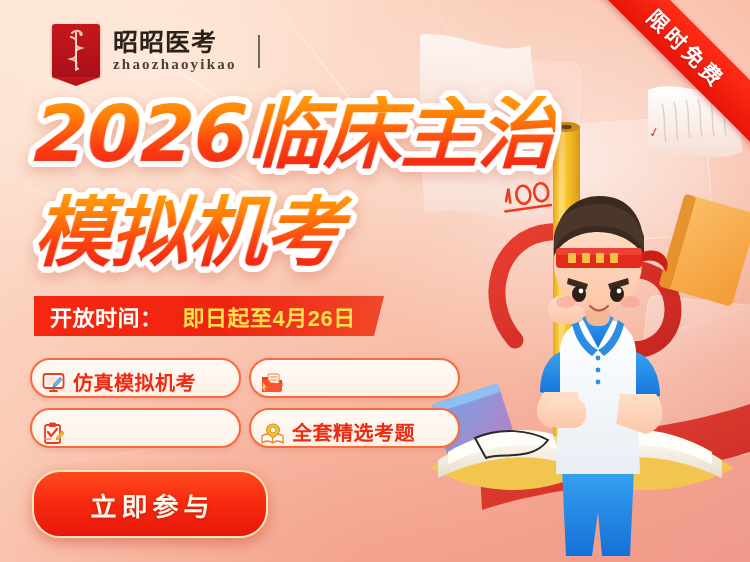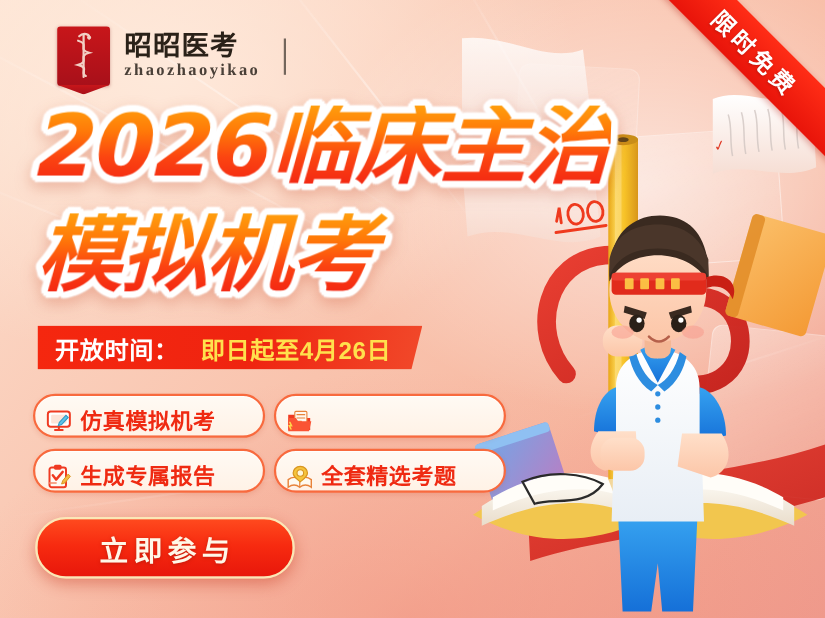--- a/index.html
+++ b/index.html
@@ -135,21 +135,21 @@
     box-shadow:0 2px 5px rgba(200,80,50,.18), inset 0 1px 0 rgba(255,255,255,.9);
   }
   .pill-icon { width:25px; height:25px; flex:0 0 25px; position:relative; }
   .pill-label {
     font-size:20px; font-weight:700; color:#ef2a12; letter-spacing:.5px; white-space:nowrap;
   }
 
   
   .cta {
     position:absolute; left:32px; top:470px; z-index:22;
-    width:236px; height:56px;
+    width:236px; height:68px;
     border-radius:28px;
     background:linear-gradient(180deg,#ff4a1e 0%,#f72b10 45%,#e8170b 100%);
     border:2.5px solid #fbe7b6;
     display:flex; align-items:center; justify-content:center;
     box-shadow:0 5px 14px rgba(195,40,15,.38);
     cursor:pointer;
   }
   .cta-text {
     color:#fff7e8; font-size:26px; font-weight:700; letter-spacing:5px; text-indent:5px;
     text-shadow:0 1px 3px rgba(150,20,8,.5);
@@ -411,21 +411,20 @@
     <div class="pill">
       <span class="pill-icon">
         <svg viewBox="0 0 25 25" xmlns="http://www.w3.org/2000/svg">
           <rect x="4" y="4" width="15" height="18" rx="2" fill="#fffaf4" stroke="#ef3a22" stroke-width="1.8"></rect>
           <rect x="8" y="1.5" width="7" height="4.5" rx="1.5" fill="#ef3a22"></rect>
           <path d="M7 11 L10 15 L16 8" stroke="#ef3a22" stroke-width="2.2" fill="none" stroke-linecap="round" stroke-linejoin="round"></path>
           <path d="M16 16 L21 10 L23 12 L18 18 L15 19 Z" fill="#f5b942" stroke="#d89520" stroke-width=".9"></path>
           <path d="M4 18 L10 18" stroke="#f58a6a" stroke-width="1.4" stroke-linecap="round"></path>
         </svg>
       </span>
-      <span class="pill-label">生成专属报告</span>
     </div>
 
     <div class="pill">
       <span class="pill-icon">
         <svg viewBox="0 0 25 25" xmlns="http://www.w3.org/2000/svg">
           <path d="M2 15 C6 12 10 13 12.5 15 C15 13 19 12 23 15 L23 22 C19 19 15 20 12.5 22 C10 20 6 19 2 22 Z" fill="#fffaf0" stroke="#e8833a" stroke-width="1.3"></path>
           <path d="M12.5 15 L12.5 22" stroke="#e8833a" stroke-width="1.1"></path>
           <path d="M13 3 C17 3 19.5 6 19.5 9 C19.5 12.5 15.5 15 13 17 C10.5 15 6.5 12.5 6.5 9 C6.5 6 9 3 13 3 Z" fill="#f5c33c" stroke="#d89520" stroke-width="1.1"></path>
           <circle cx="13" cy="9" r="3" fill="#fff6d8" stroke="#d89520" stroke-width="1"></circle>
         </svg>

